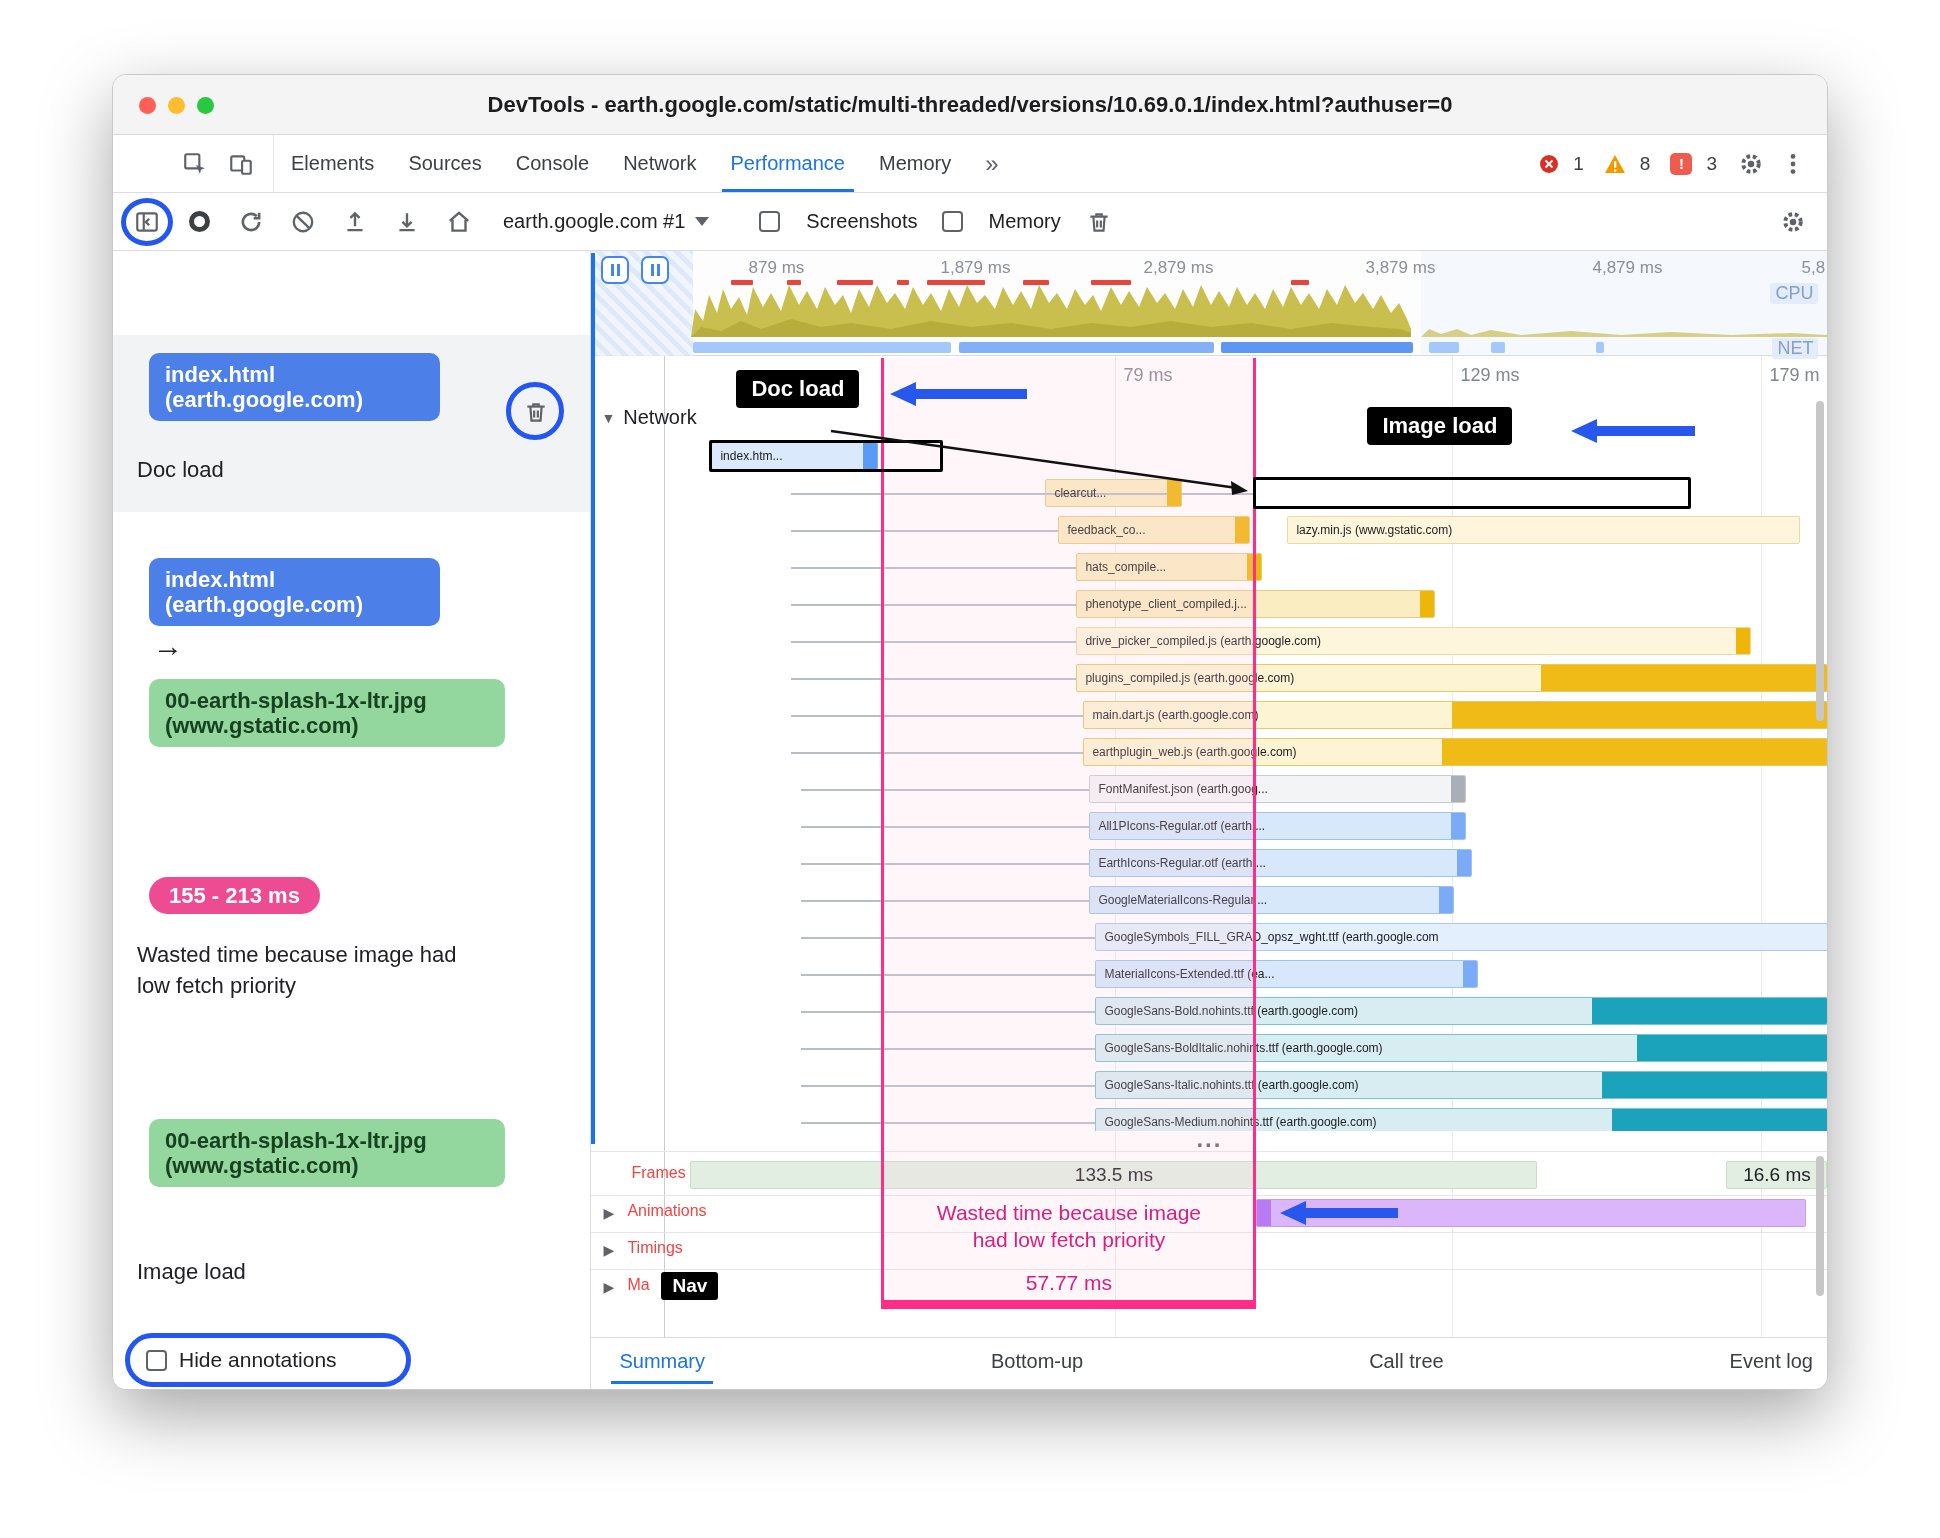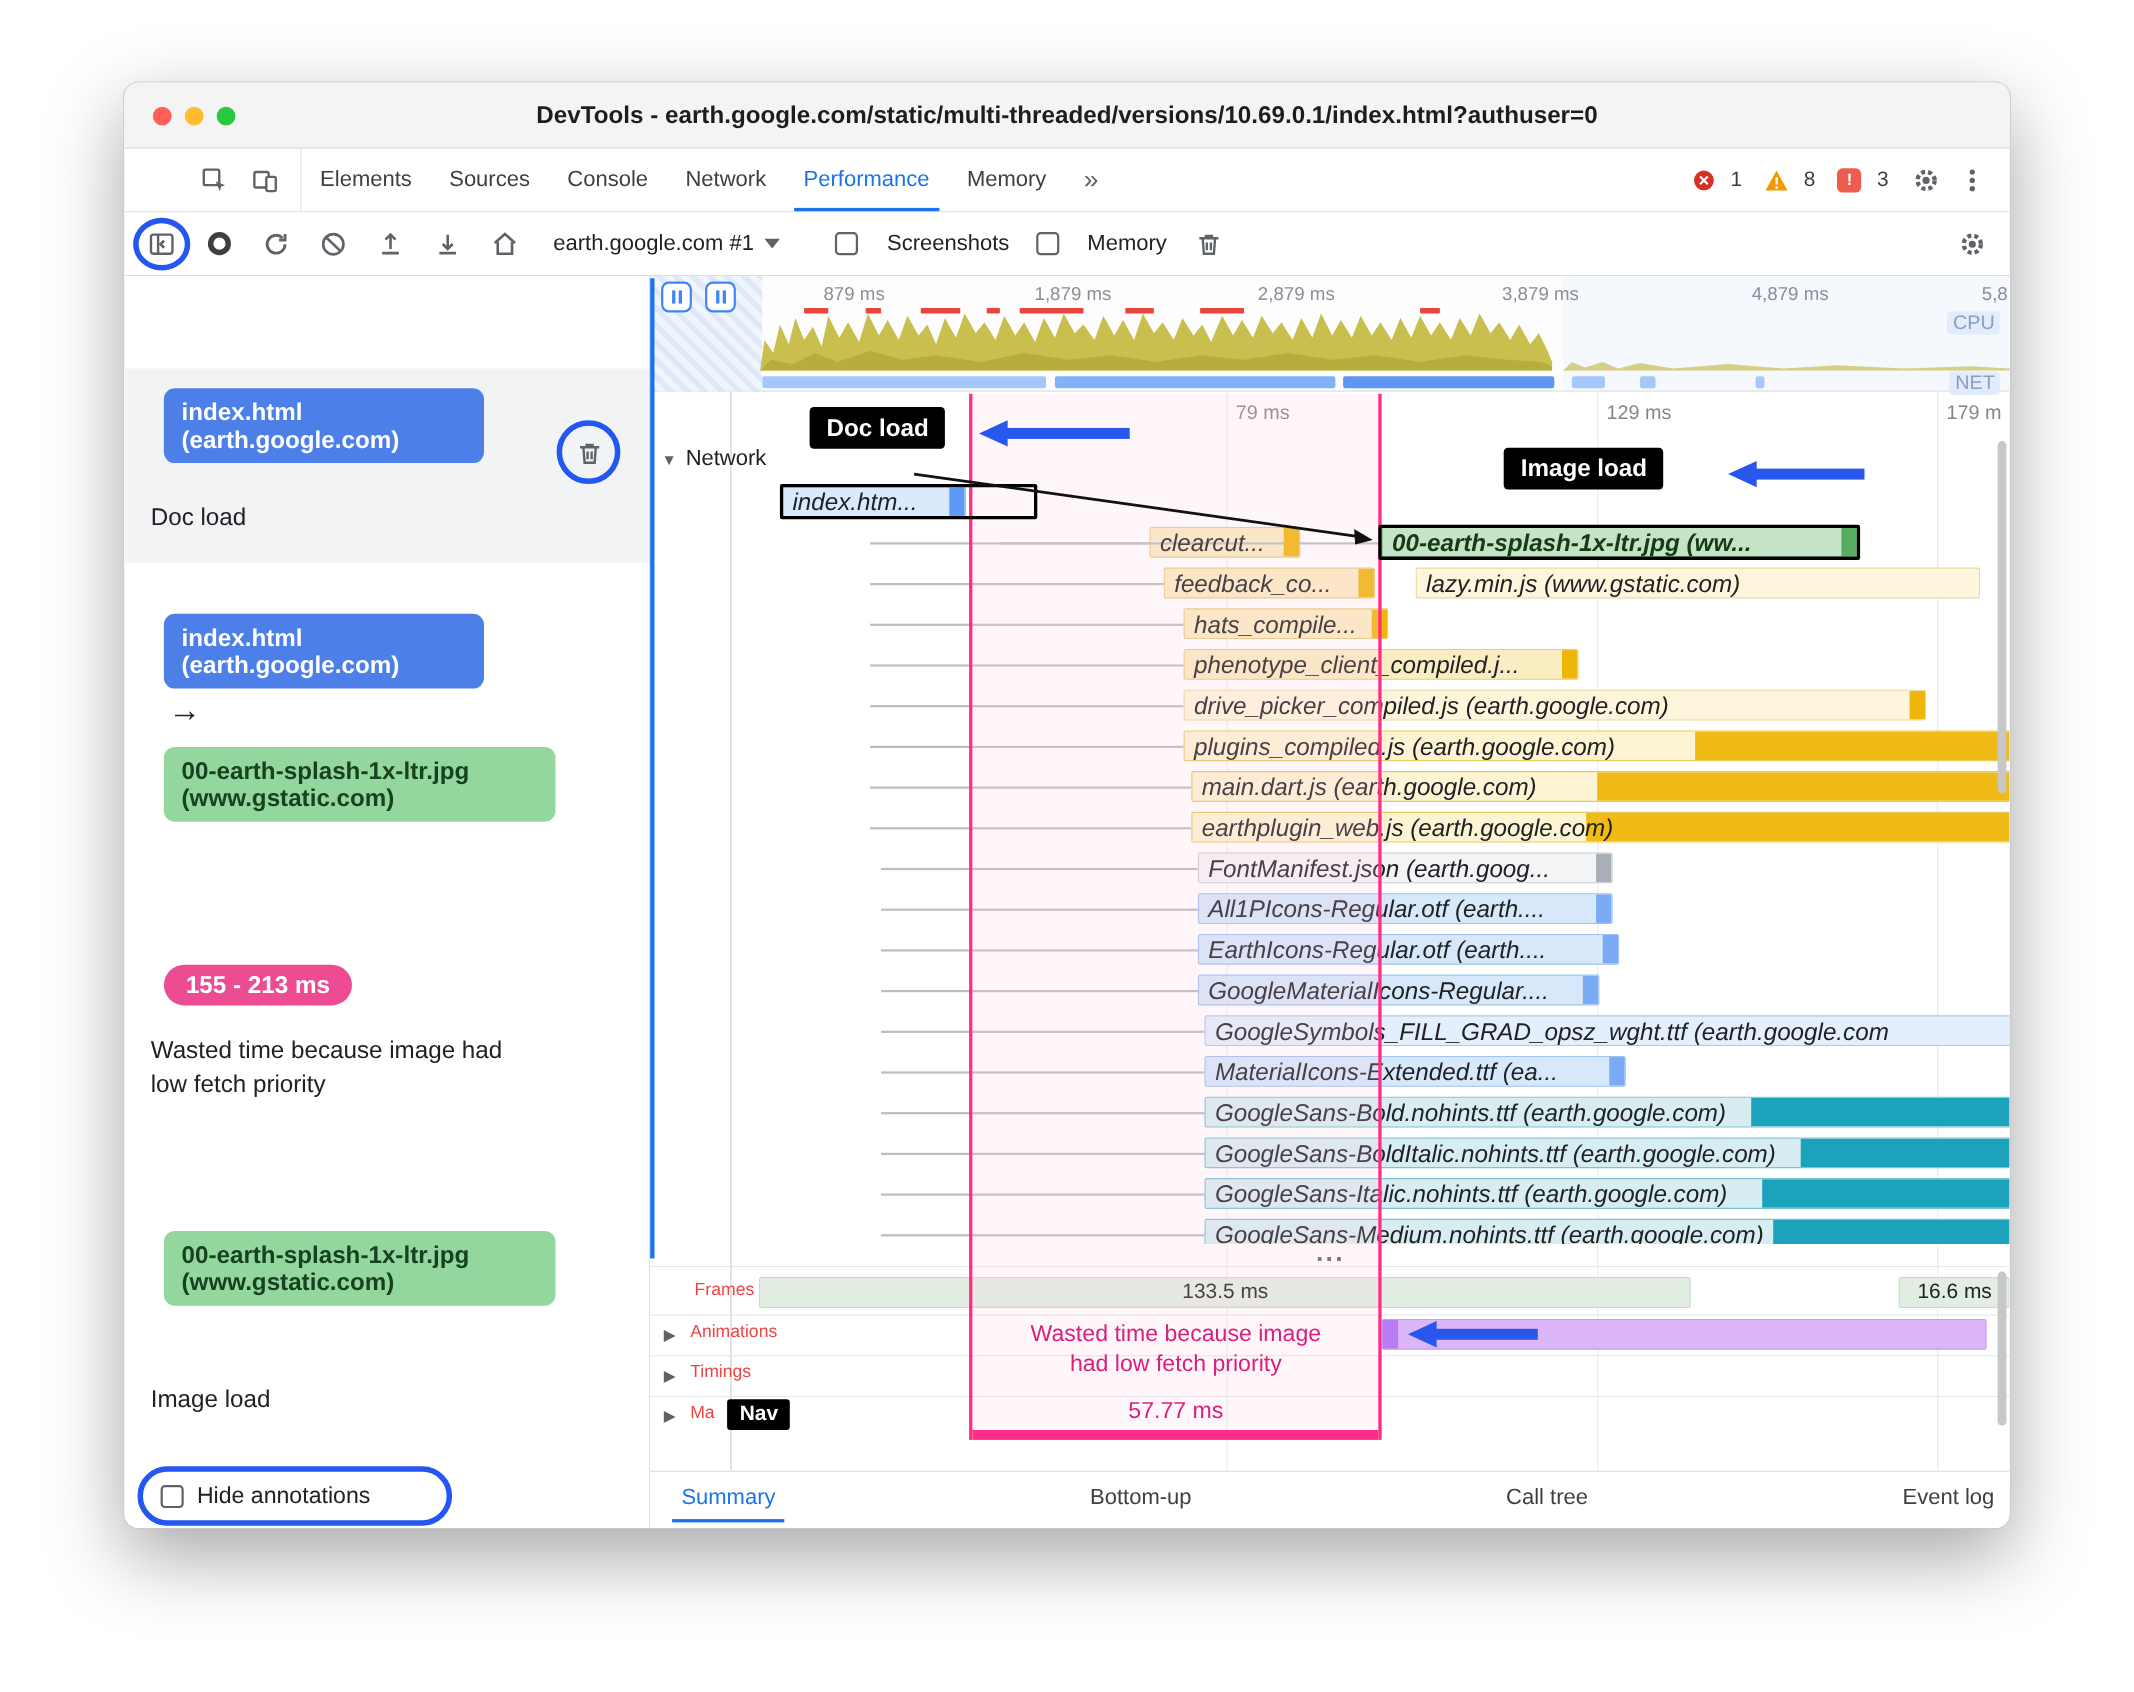--- a/index.html
+++ b/index.html
@@ -87,21 +87,21 @@
   .grid-v { position:absolute; top:105px; height:981px; width:1px; background:#ececec; }
   .grid-dark { position:absolute; left:73px; top:105px; height:981px; width:1px; background:#c9cdd2; }
 
   
   .net-edge { position:absolute; left:0; top:2px; width:4px; height:891px; background:#1a73e8; z-index:4; }
   .net-header { position:absolute; left:10px; top:155px; font-size:20px; color:#202124; z-index:3; display:flex; gap:8px; align-items:center; }
   .net-header .tri { font-size:14px; color:#5f6368; }
   #net-rows { position:absolute; left:0; top:0; width:1237px; height:880px; overflow:hidden; z-index:2; }
   .whisker { position:absolute; height:2px; background:#b9bec6; }
   .nbar { position:absolute; height:28px; border-radius:2px; overflow:hidden; }
-  .nlabel { position:relative; display:block; margin-left:8px; line-height:27px; font-size:22px; color:#202124; white-space:nowrap; z-index:2;font-style:italic; }
+  .nlabel { position:relative; display:block; margin-left:8px; line-height:27px; font-size:12px; color:#202124; white-space:nowrap; z-index:2; }
   .cap { position:absolute; top:0; bottom:0; width:14px; z-index:1; }
   .cap-right { right:0; } .cap-left { left:0; }
   .cap-left ~ .nlabel { margin-left:24px; }
   .tail { position:absolute; top:0; bottom:0; right:0; z-index:1; }
   .k-doc { background:#dbe9fd; border:1px solid #7faef5; }
   .k-doc .cap { background:#5c9bf5; }
   .k-img { background:#c5e3c6; border:1px solid #7cc47f; }
   .k-img .cap { background:#58ad60; }
   .k-img .nlabel { color:#123b16; font-weight:bold; }
   .k-script { background:#fbedc2; border:1px solid #e6cc82; }
@@ -399,24 +399,20 @@
           <div class="nbar k-doc" style="left: 120px; width: 167px; top: 191px;">
             <div class="cap cap-right"></div>
             <span class="nlabel">index.htm...</span>
           </div>
           <div class="whisker" style="left: 200px; width: 254px; top: 242px;"></div>
           <div class="nbar k-script" style="left: 454px; width: 137px; top: 228px;">
             <div class="cap cap-right"></div>
             <span class="nlabel">clearcut...</span>
           </div>
           <div class="whisker" style="left: 318px; width: 347px; top: 242px;"></div>
-          <div class="nbar k-img" style="left: 665px; width: 433px; top: 228px;">
-            <div class="cap cap-right"></div>
-            <span class="nlabel">00-earth-splash-1x-ltr.jpg (ww...</span>
-          </div>
           <div class="whisker" style="left: 200px; width: 267px; top: 279px;"></div>
           <div class="nbar k-script" style="left: 467px; width: 192px; top: 265px;">
             <div class="cap cap-right"></div>
             <span class="nlabel">feedback_co...</span>
           </div>
           <div class="nbar k-script-pale" style="left: 696px; width: 513px; top: 265px;">
             <span class="nlabel">lazy.min.js (www.gstatic.com)</span>
           </div>
           <div class="whisker" style="left: 200px; width: 285px; top: 316px;"></div>
           <div class="nbar k-script" style="left: 485px; width: 186px; top: 302px;">

